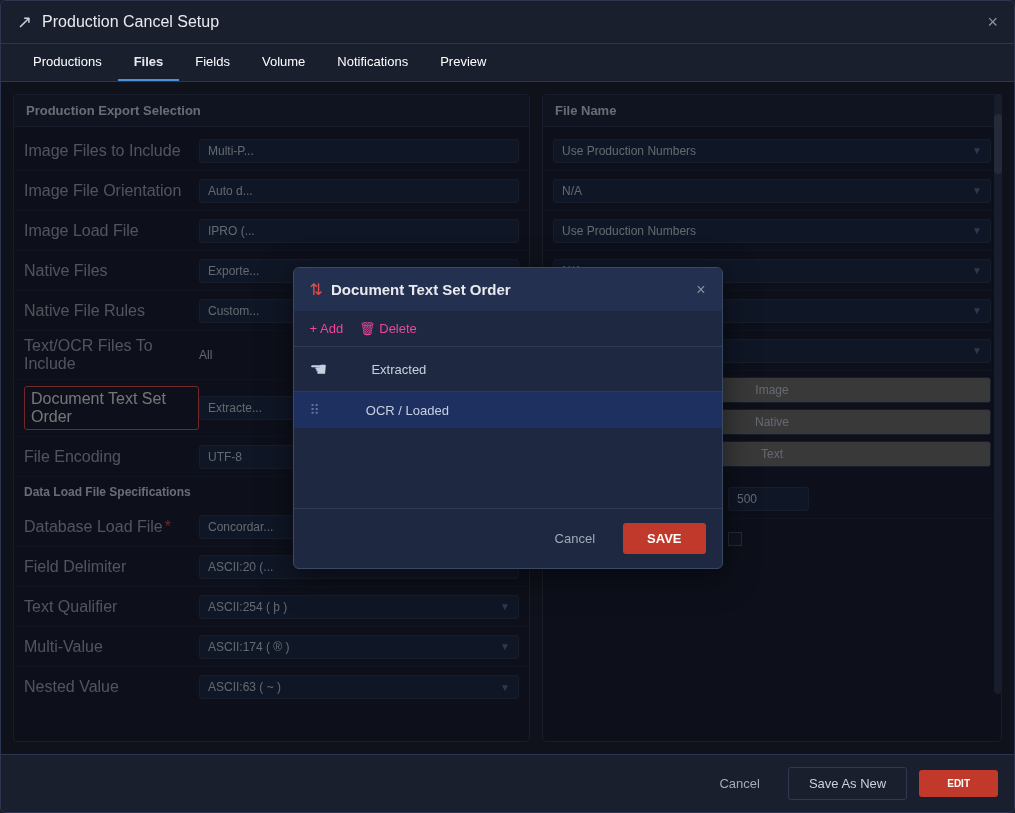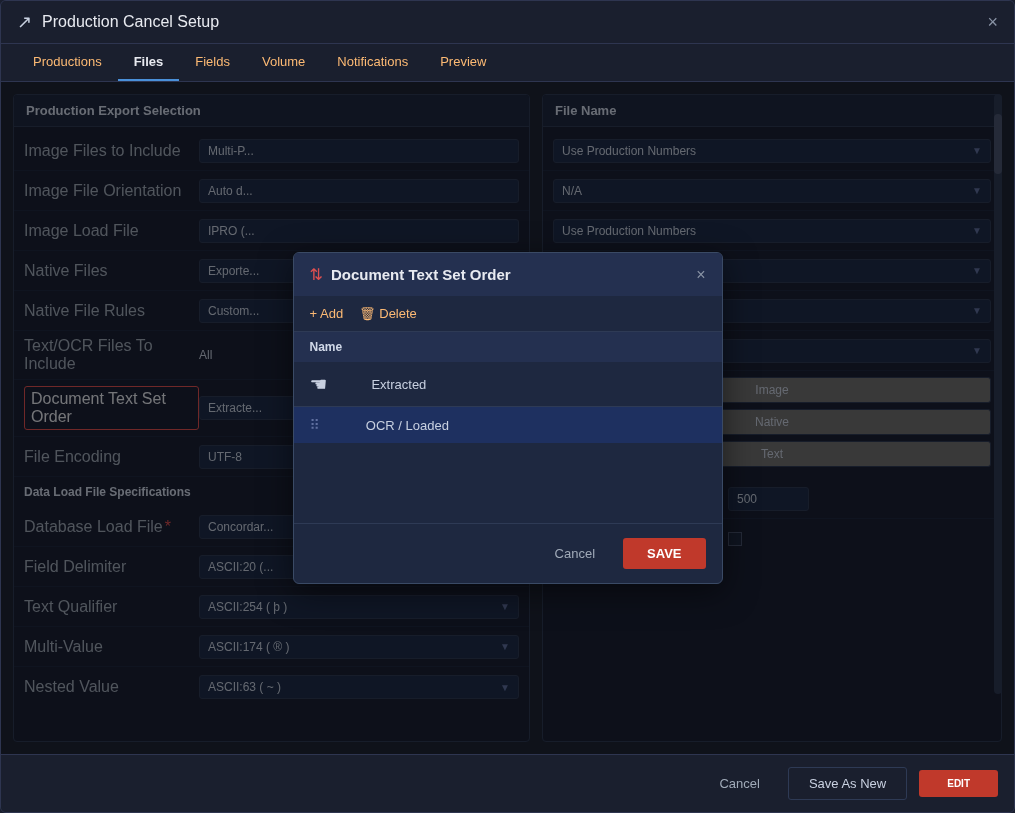--- a/index.html
+++ b/index.html
@@ -55,21 +55,21 @@
     }
     .nav-tabs {
       background: #1a1f2e;
       padding: 0 16px;
       display: flex;
       gap: 0;
       border-bottom: 1px solid #2e3550;
     }
     .nav-tab {
       padding: 10px 16px;
-      color: #fdba74;
+      color: #ffffff;
       cursor: pointer;
       font-size: 13px;
       border-bottom: 2px solid transparent;
     }
     .nav-tab.active {
       color: #e8eaf0;
       font-weight: 700;
       border-bottom: 2px solid #4a90d9;
     }
     .main-content {
@@ -266,21 +266,21 @@
       padding: 10px 16px;
       display: flex;
       gap: 16px;
       align-items: center;
       border-bottom: 1px solid #2e3a55;
     }
     .modal-btn {
       display: flex;
       align-items: center;
       gap: 6px;
-      color: #fdba74;
+      color: #ec4899;
       font-size: 13px;
       cursor: pointer;
       background: none;
       border: none;
     }
     .modal-table {
       width: 100%;
     }
     .modal-table-header {
       background: #243050;
@@ -578,21 +578,20 @@
           </div>
           <button class="modal-close">×</button>
         </div>
 
         <div class="modal-toolbar">
           <button class="modal-btn">+ Add</button>
           <button class="modal-btn">🗑 Delete</button>
         </div>
 
         <div class="modal-table">
-          <div class="modal-table-header">Name</div>
 
           <div class="modal-table-row">
             <span class="hand-cursor">☚</span>
             <span class="modal-row-text">Extracted</span>
           </div>
 
           <div class="modal-table-row selected">
             <span class="drag-handle">⠿</span>
             <span class="modal-row-text">OCR / Loaded</span>
           </div>

